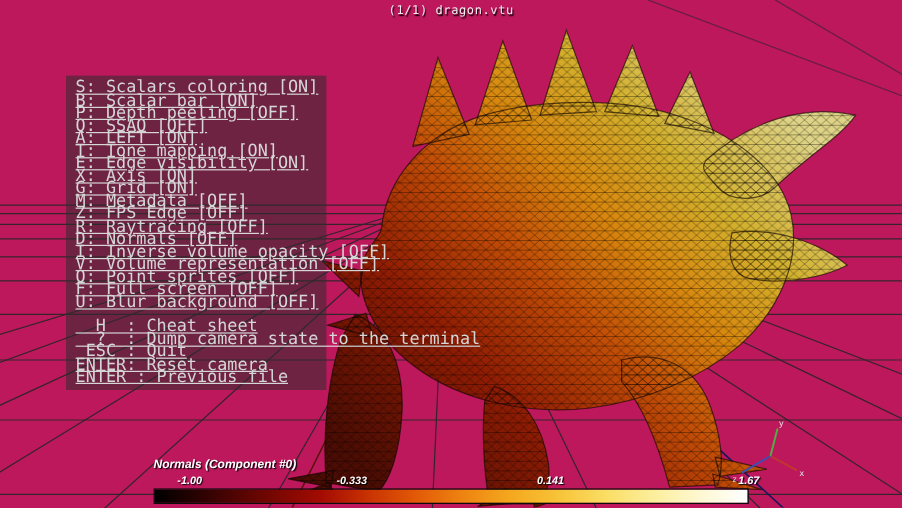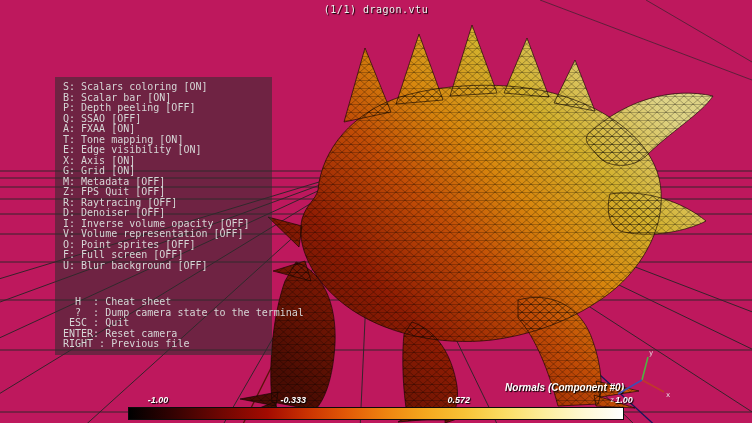--- a/index.html
+++ b/index.html
@@ -1,27 +1,27 @@
 <!DOCTYPE html>
 <html><head>
 <meta charset="utf-8">
 <style>
   html,body{margin:0;padding:0;background:#000;}
   .screen{position:relative;width:752px;height:423px;background:#be185d;overflow:hidden;
           font-family:"DejaVu Sans Mono",monospace;}
   .layer{position:absolute;left:0;top:0;width:752px;height:423px;}
   .window-title{position:absolute;top:4px;left:0;right:0;text-align:center;color:#efefef;
                 font-size:10px;letter-spacing:.5px;text-shadow:1px 1px 1px #000;}
-  .cheatsheet{position:absolute;left:55px;top:77px;width:217px;box-sizing:border-box;
+  .cheatsheet{position:absolute;left:55px;top:63px;width:217px;box-sizing:border-box;
               background:rgba(46,46,46,.55);padding:5px 8px;color:#d6d6d6;
-              font-size:10px;line-height:10.5px;}
+              font-size:14px;line-height:10.5px;text-decoration:underline;}
   .cheat-line{white-space:pre;}
-  #cheat-actions{margin-top:26px;}
+  #cheat-actions{margin-top:10px;}
   .scalar-bar{position:absolute;left:128px;top:382px;width:496px;height:38px;}
-  .sb-title{position:absolute;top:0;left:0;right:0;text-align:right;color:#fff;
+  .sb-title{position:absolute;top:0;left:0;right:0;text-align:left;color:#fff;
             font-family:"Liberation Sans",sans-serif;font-style:italic;font-weight:bold;
             font-size:10px;text-shadow:1px 1px 1px #000;}
   .sb-ticks{position:absolute;top:13px;left:0;right:0;height:11px;}
   .sb-tick{position:absolute;transform:translateX(-50%);color:#fff;white-space:nowrap;
            font-family:"Liberation Sans",sans-serif;font-style:italic;font-weight:bold;
            font-size:9px;text-shadow:1px 1px 1px #000;}
   .sb-bar{position:absolute;left:0;right:0;top:25px;height:11px;border:1px solid #0b0b0b;}
   .axes-widget{position:absolute;left:608px;top:348px;width:64px;height:64px;}
   .axlab{font-size:7px;fill:#e2e2e2;font-family:"DejaVu Sans Mono",monospace;}
 </style>
@@ -129,51 +129,51 @@
   </svg>
 
   <div class="window-title">(1/1) dragon.vtu</div>
 
   <div class="cheatsheet">
     <div id="cheat-toggles">
         <div class="cheat-line">S: Scalars coloring [ON]</div>
         <div class="cheat-line">B: Scalar bar [ON]</div>
         <div class="cheat-line">P: Depth peeling [OFF]</div>
         <div class="cheat-line">Q: SSAO [OFF]</div>
-        <div class="cheat-line">A: FXAA [ON]</div>
+        <div class="cheat-line">A: LEFT [ON]</div>
         <div class="cheat-line">T: Tone mapping [ON]</div>
         <div class="cheat-line">E: Edge visibility [ON]</div>
         <div class="cheat-line">X: Axis [ON]</div>
         <div class="cheat-line">G: Grid [ON]</div>
         <div class="cheat-line">M: Metadata [OFF]</div>
-        <div class="cheat-line">Z: FPS Quit [OFF]</div>
+        <div class="cheat-line">Z: FPS Edge [OFF]</div>
         <div class="cheat-line">R: Raytracing [OFF]</div>
-        <div class="cheat-line">D: Denoiser [OFF]</div>
+        <div class="cheat-line">D: Normals [OFF]</div>
         <div class="cheat-line">I: Inverse volume opacity [OFF]</div>
         <div class="cheat-line">V: Volume representation [OFF]</div>
         <div class="cheat-line">O: Point sprites [OFF]</div>
         <div class="cheat-line">F: Full screen [OFF]</div>
         <div class="cheat-line">U: Blur background [OFF]</div>
       </div>
     <div id="cheat-actions">
         <div class="cheat-line">  H  : Cheat sheet</div>
         <div class="cheat-line">  ?  : Dump camera state to the terminal</div>
         <div class="cheat-line"> ESC : Quit</div>
         <div class="cheat-line">ENTER: Reset camera</div>
-        <div class="cheat-line">RIGHT : Previous file</div>
+        <div class="cheat-line">ENTER : Previous file</div>
       </div>
   </div>
 
   <div class="scalar-bar">
     <div class="sb-title">Normals (Component #0)</div>
     <div class="sb-ticks" id="sb-ticks">
         <span class="sb-tick" style="left: 0%; margin-left: 30px;">-1.00</span>
         <span class="sb-tick" style="left: 33.3%;">-0.333</span>
-        <span class="sb-tick" style="left: 66.7%;">0.572</span>
-        <span class="sb-tick" style="left: 100%;">1.00</span>
+        <span class="sb-tick" style="left: 66.7%;">0.141</span>
+        <span class="sb-tick" style="left: 100%;">1.67</span>
       </div>
     <div class="sb-bar" id="sb-bar" style="background: linear-gradient(90deg, rgb(0, 0, 0) 0%, rgb(46, 2, 2) 8%, rgb(107, 6, 2) 18%, rgb(163, 11, 1) 28%, rgb(201, 50, 2) 36%, rgb(226, 89, 7) 44%, rgb(238, 132, 16) 52%, rgb(244, 168, 30) 60%, rgb(247, 195, 55) 68%, rgb(250, 221, 100) 76%, rgb(252, 238, 155) 84%, rgb(254, 248, 210) 92%, rgb(255, 255, 255) 100%);"></div>
   </div>
 
   <svg class="axes-widget" viewBox="0 0 64 64">
     <line x1="34" y1="32" x2="56" y2="44" stroke-width="1.6" stroke="#c0392b"></line>
     <line x1="34" y1="32" x2="40" y2="9" stroke-width="1.6" stroke="#52b043"></line>
     <line x1="34" y1="32" x2="10" y2="46" stroke-width="1.6" stroke="#3d4fb5"></line>
     <text class="axlab" x="58" y="49">x</text>
     <text class="axlab" x="41" y="7">y</text>

